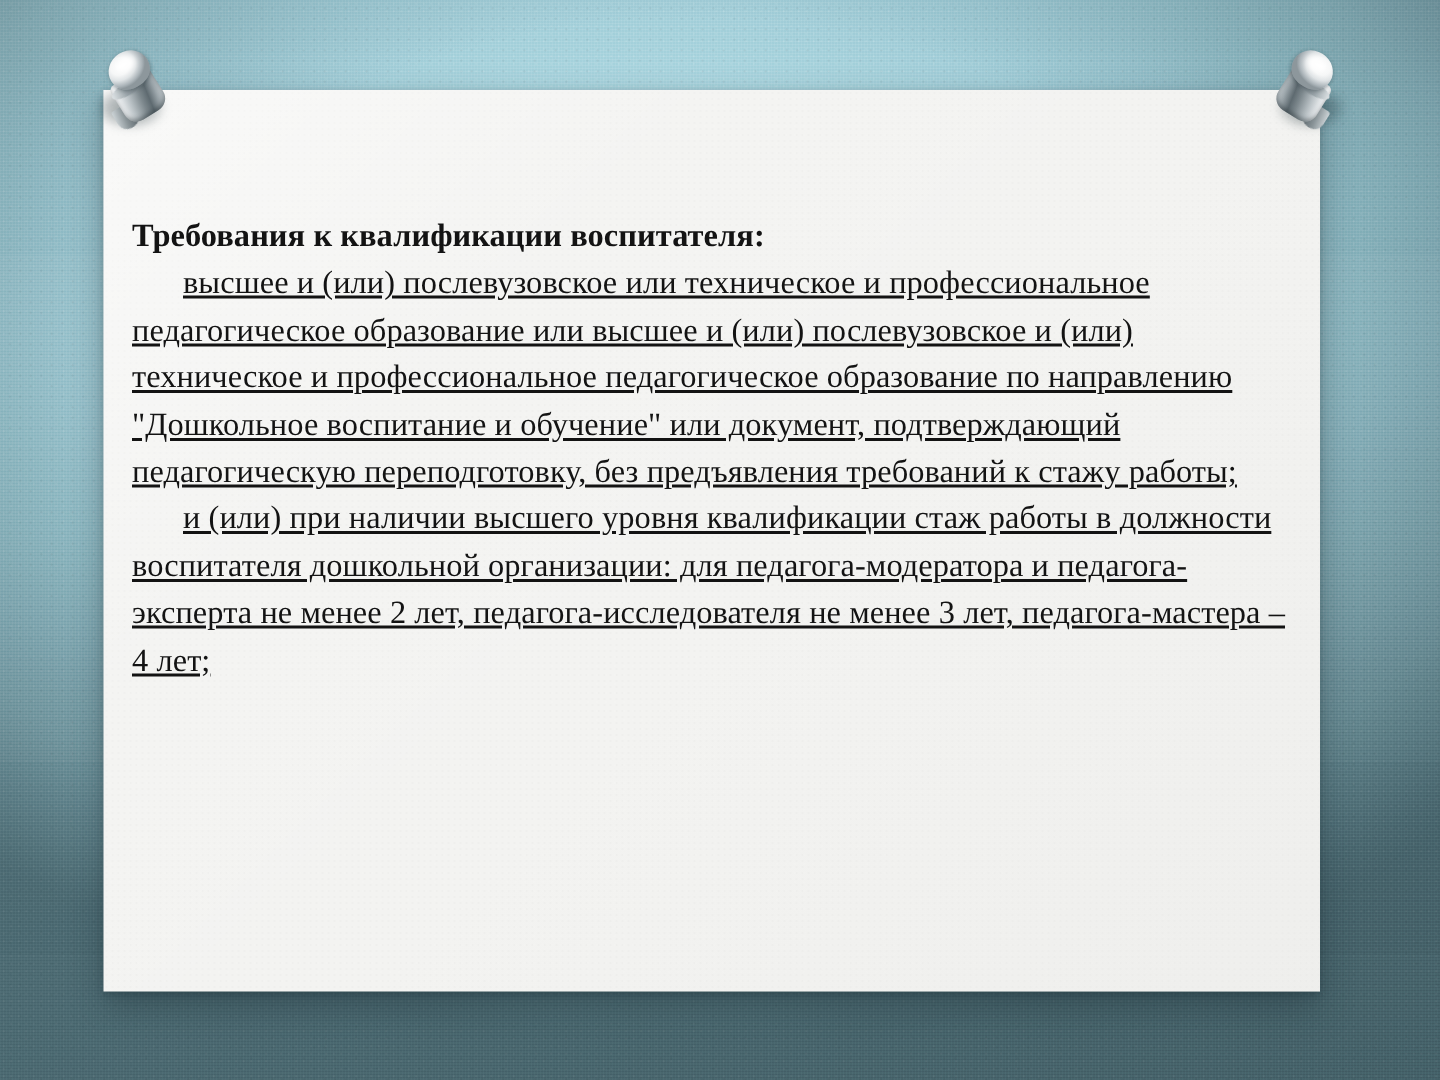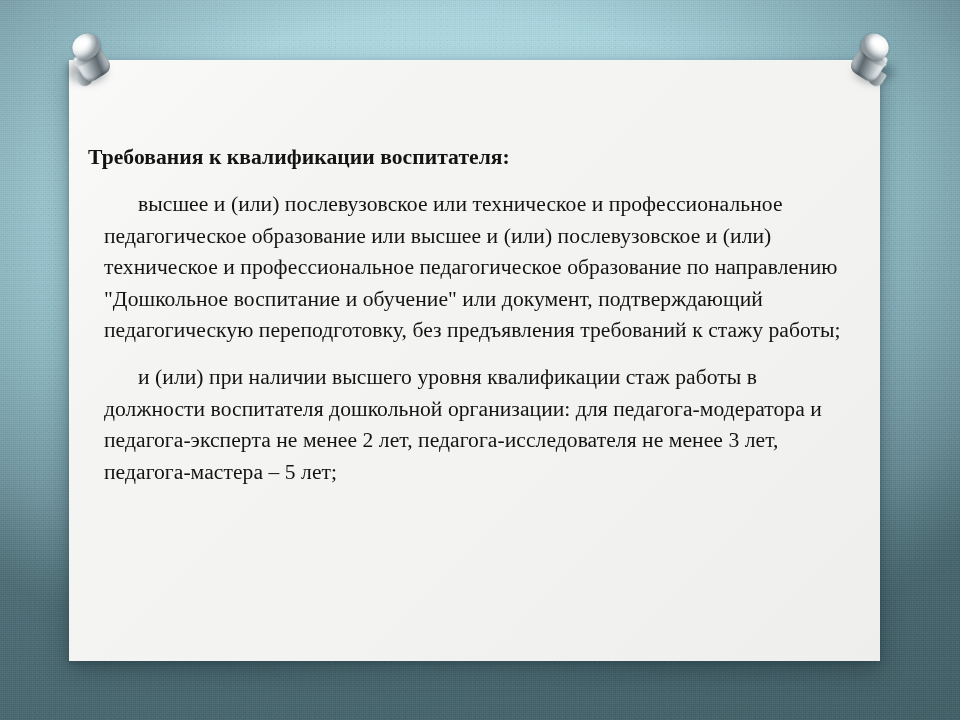--- a/index.html
+++ b/index.html
@@ -107,22 +107,23 @@
     color: #131313;
     font-size: 21.6px;
     line-height: 31.4px;
     letter-spacing: 0.05px;
   }
   .heading {
     font-weight: bold;
     margin: 0;
   }
   .para {
-    margin: 16px;
+    margin: 0;
     text-indent: 34px;
+    text-decoration: underline;
   }
 
   
   .pin {
     position: absolute;
     width: 56px;
     height: 66px;
   }
   .pin-left  { left: 60px;  top: 28px; }
   .pin-right { left: 845px; top: 28px; transform: scaleX(-1); }
@@ -209,21 +210,21 @@
   <div class="bg-speckle"></div>
   <div class="bg-vignette"></div>
 
   <div class="paper">
     <div class="paper-tex"></div>
     <div class="paper-sheen"></div>
 
     <div class="content">
       <p class="heading">Требования к квалификации воспитателя:</p>
       <p class="para">высшее и (или) послевузовское или техническое и профессиональное педагогическое образование или высшее и (или) послевузовское и (или) техническое и профессиональное педагогическое образование по направлению "Дошкольное воспитание и обучение" или документ, подтверждающий педагогическую переподготовку, без предъявления требований к стажу работы;</p>
-      <p class="para">и (или) при наличии высшего уровня квалификации стаж работы в должности воспитателя дошкольной организации: для педагога-модератора и педагога-эксперта не менее 2 лет, педагога-исследователя не менее 3 лет, педагога-мастера – 5 лет;</p>
+      <p class="para">и (или) при наличии высшего уровня квалификации стаж работы в должности воспитателя дошкольной организации: для педагога-модератора и педагога-эксперта не менее 2 лет, педагога-исследователя не менее 3 лет, педагога-мастера – 4 лет;</p>
     </div>
   </div>
 
   <div class="pin pin-left">
     <div class="pin-shadow"></div>
     <div class="pin-tip"></div>
     <div class="pin-shaft"></div>
     <div class="pin-collar"></div>
     <div class="pin-head"></div>
     <div class="pin-head-hi"></div>

